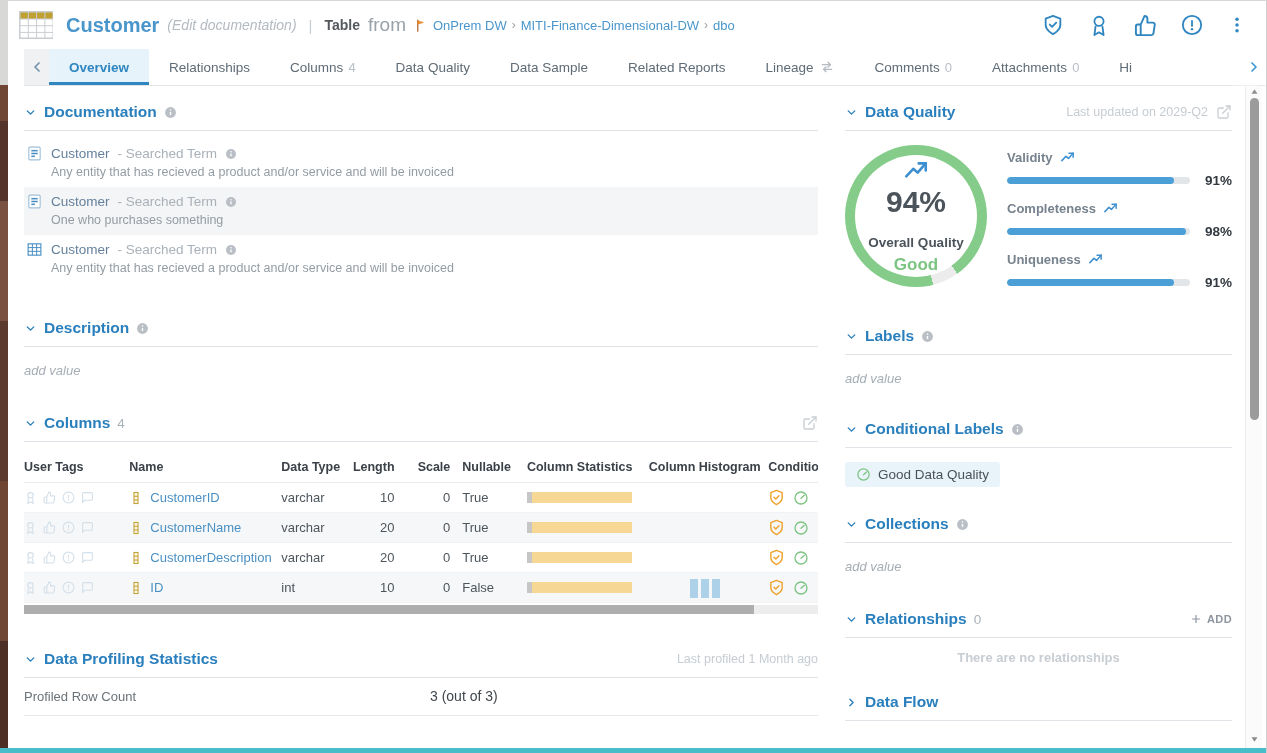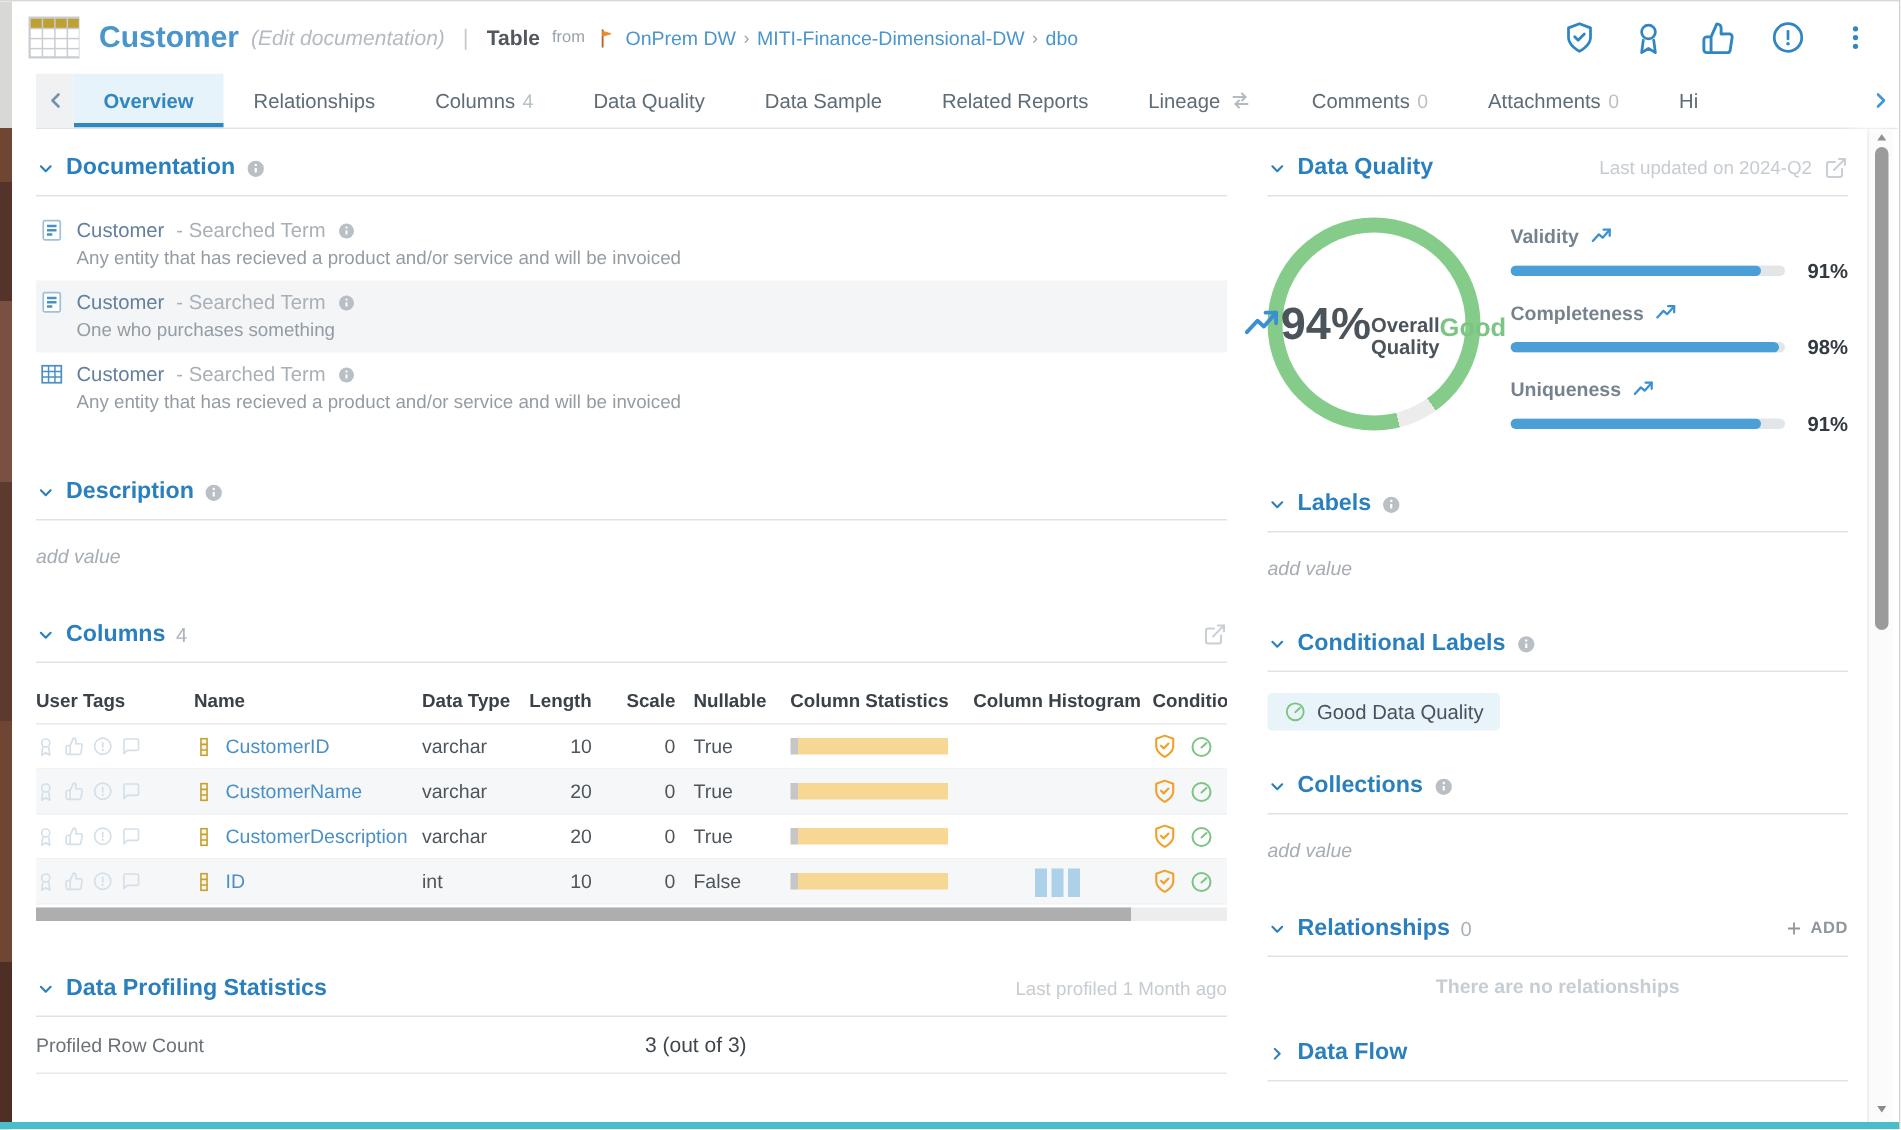--- a/index.html
+++ b/index.html
@@ -12,21 +12,21 @@
   .left-strip { position:absolute; left:0; top:0; width:8px; height:100%; z-index:6;
     background:linear-gradient(180deg,#d8d8d6 0 84px,#6f4634 84px 120px,#54342a 120px 200px,#7a5140 200px 320px,#5d3a2e 320px 480px,#6f4634 480px 640px,#4e2f26 640px 100%); }
   .bottom-strip { position:absolute; left:0; bottom:0; width:100%; height:5px; background:#49bdc9; z-index:7; }
 
   
   .topbar { position:absolute; left:8px; top:0; right:1px; height:48px; background:#fff; display:flex; align-items:center; padding:0 18px 0 10px; }
   .obj-title { color:#4a96cb; font-size:20px; font-weight:bold; margin-left:12px; }
   .edit-link { color:#b3bac1; font-style:italic; font-size:14px; margin-left:8px; }
   .top-divider { color:#c7ccd1; margin:0 12px; font-size:15px; }
   .obj-type { color:#52585e; font-size:14px; font-weight:bold; }
-  .from-label { color:#9aa2a9; font-size:11px; margin:0 8px; }
+  .from-label { color:#9aa2a9; font-size:19px; margin:0 8px; }
   .crumb { color:#4a96cb; font-size:13px; }
   .crumb-sep { color:#9aa2a9; font-size:12px; margin:0 5px; }
   .top-actions { margin-left:auto; display:flex; align-items:center; gap:24px; color:#2f86c0; }
 
   
   .tabbar { position:absolute; left:24px; top:48px; right:1px; height:37px; border-bottom:1px solid #e2e5e8; display:flex; background:#fff; overflow:hidden; }
   .tabnav-left { width:25px; display:flex; align-items:center; justify-content:center; background:#f0f1f2; color:#7292ad; }
   .tab { padding:0 20px; display:flex; align-items:center; gap:5px; font-size:13.5px; color:#5f6b75; white-space:nowrap; }
   .tab.active { background:#e7f3fb; color:#2f86c0; font-weight:bold; box-shadow:inset 0 -3px 0 #2f86c0; }
   .tab .count { color:#b9c0c6; font-size:13px; }
@@ -79,21 +79,21 @@
   .hscroll .thumb { height:9px; width:92%; background:#aeaeae; }
 
   
   .kv-row { display:flex; align-items:center; padding:10px 0 11px; border-bottom:1px solid #e7eaec; }
   .kv-label { width:406px; color:#6b7278; font-size:13px; }
   .kv-value { color:#3f464d; font-size:14px; }
 
   
   .dq-body { display:flex; margin-top:14px; }
   .gauge { position:relative; width:142px; height:142px; border-radius:50%; }
-  .gauge-inner { position:absolute; inset:10px; background:#fff; border-radius:50%; display:flex; flex-direction:row; align-items:center; justify-content:center; text-align:center; }
+  .gauge-inner { position:absolute; inset:10px; background:#fff; border-radius:50%; display:flex; flex-direction:column; align-items:center; justify-content:center; text-align:center; }
   .gauge-trend { color:#3c8fd0; }
   .gauge-val { font-size:30px; font-weight:bold; color:#4b535b; margin-top:1px; }
   .gauge-label { font-size:13.5px; font-weight:bold; color:#4b535b; margin-top:16px; }
   .gauge-status { font-size:17px; font-weight:bold; color:#7cc482; margin-top:5px; }
   .metrics { flex:1; margin-left:20px; padding-top:5px; }
   .metric { margin-bottom:13px; }
   .metric-label { display:flex; align-items:center; gap:7px; font-weight:bold; font-size:13px; color:#76828d; }
   .metric-label .ic { color:#3c8fd0; }
   .metric-bar-row { display:flex; align-items:center; margin-top:8px; }
   .metric-track { flex:1; height:7px; background:#e3e6e9; border-radius:4px; overflow:hidden; }
@@ -605,21 +605,21 @@
 
     <div class="col-right">
 
       
       <div class="sec-head mt17">
         <svg class="ic sec-chev" width="13" height="13">
             <use href="#sym-chevron-down"></use>
           </svg>
         <span class="sec-title">Data Quality</span>
         <div class="sec-meta">
-          <span>Last updated on 2024-Q2</span>
+          <span>Last updated on 2029-Q2</span>
           <svg class="ic" width="16" height="16" style="color:#c9cfd4">
               <use href="#sym-expand"></use>
             </svg>
         </div>
       </div>
       <div class="dq-body">
         <div class="gauge" id="dq-gauge" style="background: conic-gradient(from 166deg, rgb(133, 204, 138) 0deg, rgb(133, 204, 138) 338.4deg, rgb(236, 236, 236) 338.4deg, rgb(236, 236, 236) 360deg);">
           <div class="gauge-inner">
             <svg class="ic gauge-trend" width="26" height="26">
                 <use href="#sym-trend"></use>

